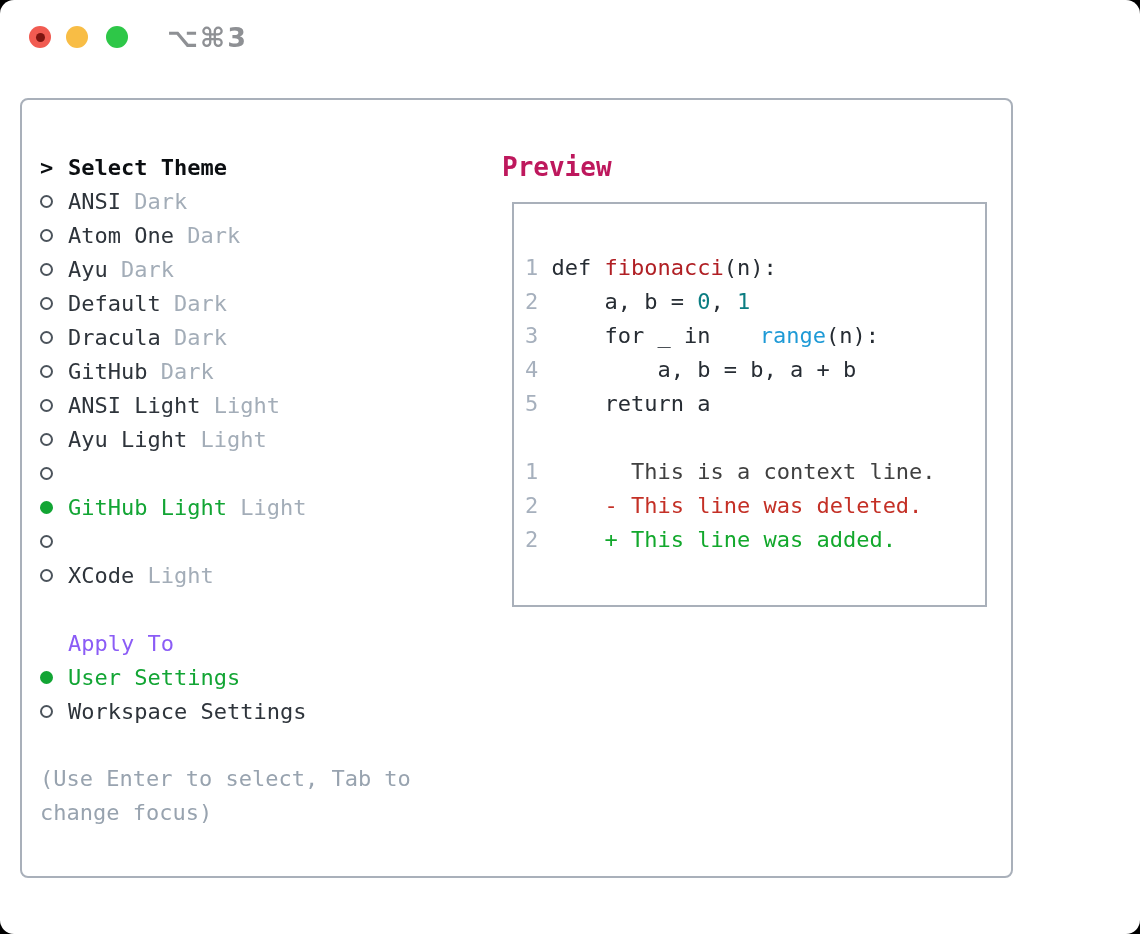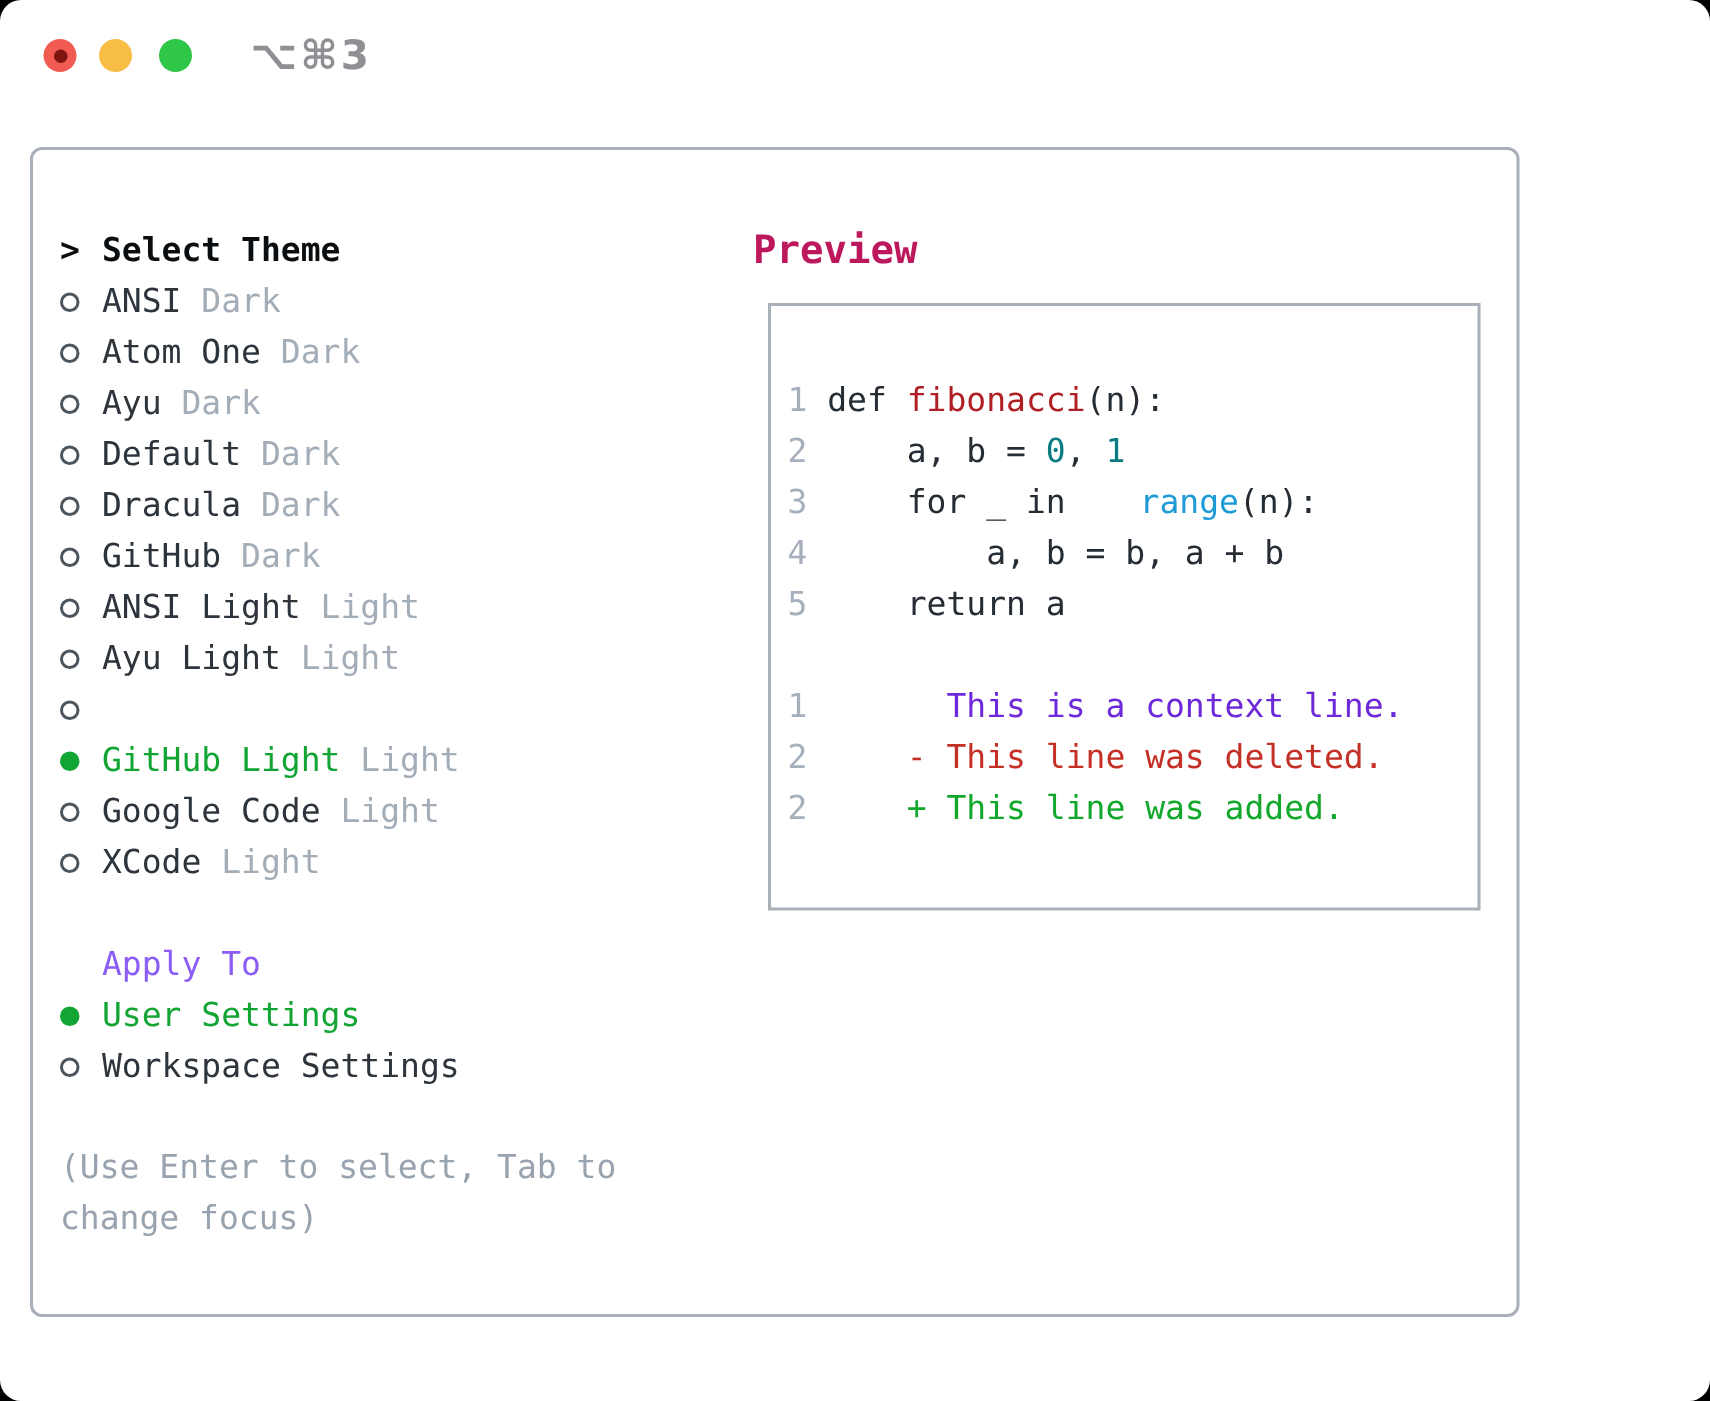--- a/index.html
+++ b/index.html
@@ -43,21 +43,21 @@
     position:absolute;left:490px;top:102px;width:475px;height:405px;
     border:2px solid #a9b0ba;box-sizing:border-box;background:#fff;
   }
   .pv-code{padding:47px 0 0 11px;}
   .cl{height:34px;line-height:34px;white-space:pre;font-size:22px;}
   .ln{color:#a6b0bd;}
   .t-plain{color:#262c33;text-align:right;}
   .t-func{color:#b01f24;}
   .t-num{color:#0b7d82;}
   .t-builtin{color:#1e9ad6;margin-left:36px;}
-  .t-context{color:#6d28d9;}
+  .t-context{color:#404040;}
   .t-removed{color:#c43026;}
   .t-added{color:#12a82c;}
 </style>
 </head>
 <body>
 
 <div id="window">
 
   <div class="tl tl-red">
     <span class="tl-core"></span>
@@ -133,21 +133,20 @@
           <div class="row">
             <span class="pref">
               <span class="dot sel"></span>
             </span>
             <span class="lbl"><span class="sel-name">GitHub Light</span> <span class="muted">Light</span></span>
           </div>
           <div class="row">
             <span class="pref">
               <span class="dot"></span>
             </span>
-            <span class="lbl"><span>Google Code</span> <span class="muted">Light</span></span>
           </div>
           <div class="row">
             <span class="pref">
               <span class="dot"></span>
             </span>
             <span class="lbl"><span>XCode</span> <span class="muted">Light</span></span>
           </div>
         </div>
 
       <div class="spacer"></div>

